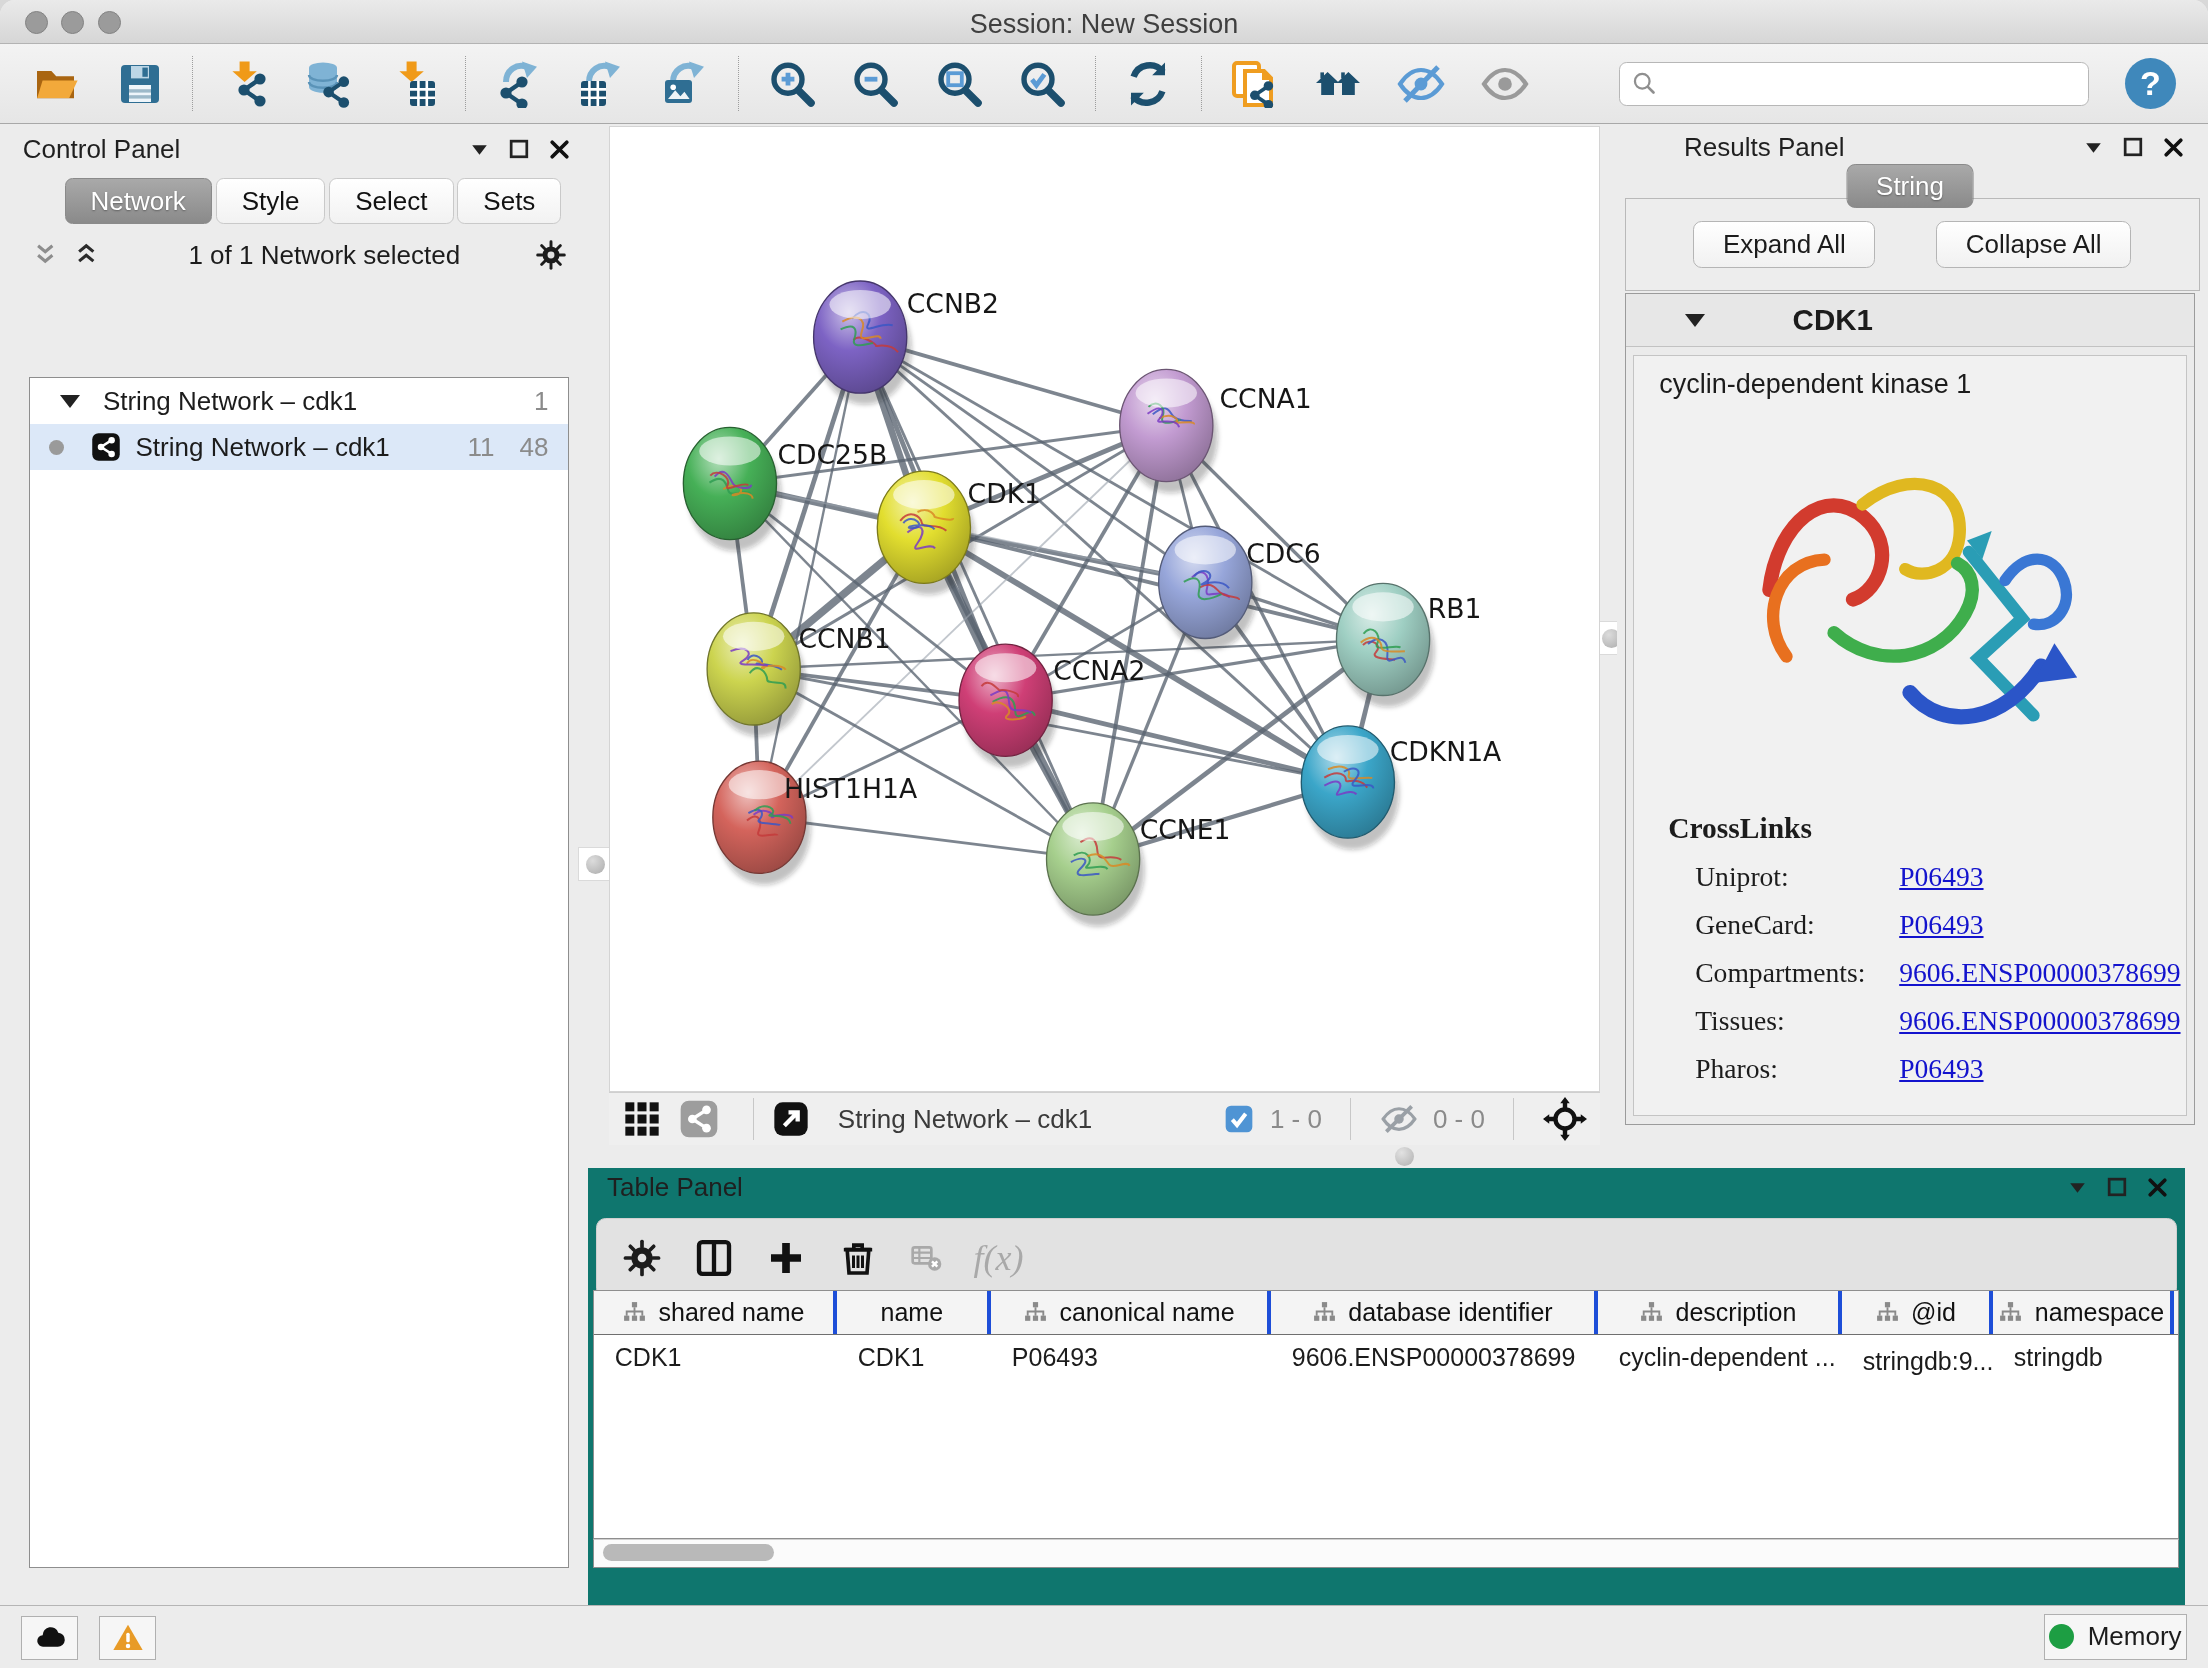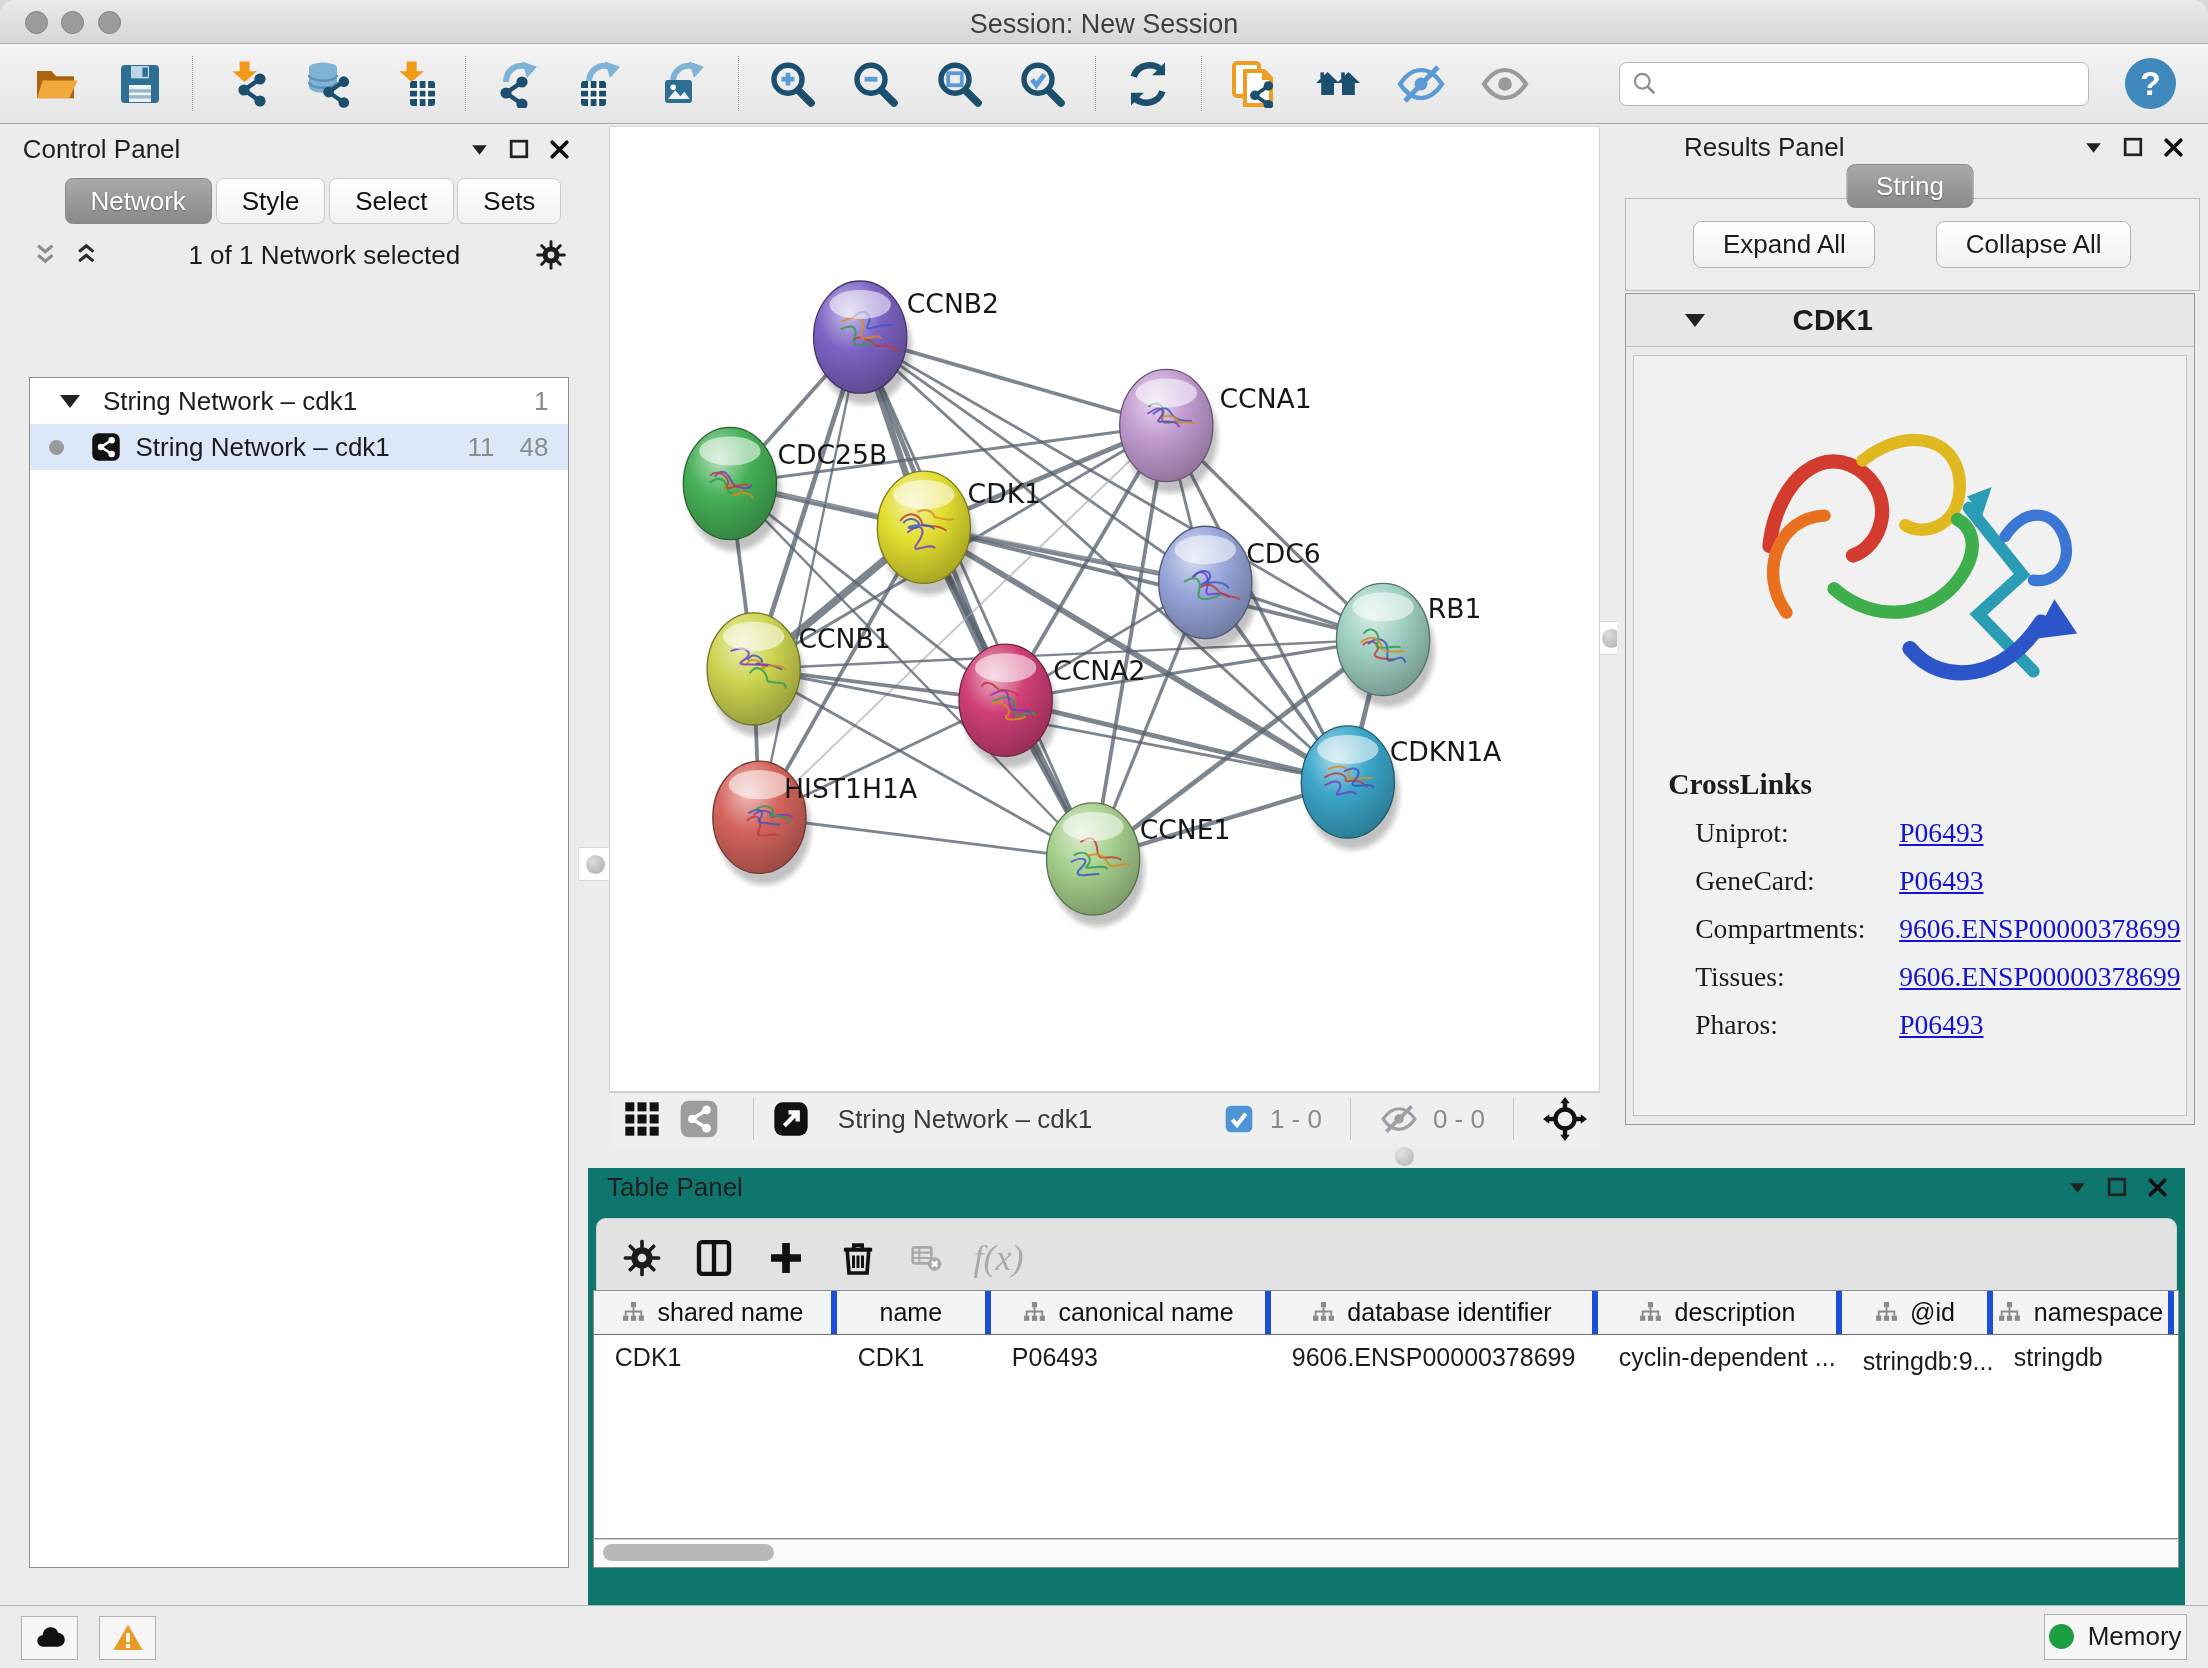--- a/index.html
+++ b/index.html
@@ -108,21 +108,21 @@
   .table-panel{position:absolute;left:588px;top:1168px;width:1597px;height:438px;background:#0f766e;}
   .tp-head{padding:3.8px 15px 0 19px;}
   .tp-toolbar{margin:15px 7.6px 0 7.6px;height:80px;background:#e2e2e2;border:1px solid #d0d0d0;
     border-radius:9.5px;display:flex;align-items:center;padding:0 25px;gap:32px;}
   .tp-toolbar svg{width:40px;height:40px;}
   .fx{font-family:"Liberation Serif","DejaVu Serif",serif;font-style:italic;font-size:36px;color:#a9a9a9;}
   .grid-table{position:absolute;left:4.8px;right:5.7px;top:122px;height:249px;background:#fff;
     border:1.9px solid #8e8e8e;overflow:hidden;}
   .thead{display:flex;height:44px;background:#f4f4f4;border-bottom:1.9px solid #6f6f6f;}
   .th{display:flex;align-items:center;justify-content:center;gap:11.4px;font-size:25px;color:#111;
-    border-right:6px solid #1d4ed8;overflow:hidden;white-space:nowrap;flex:none;}
+    border-right:4px solid #1d4ed8;overflow:hidden;white-space:nowrap;flex:none;}
   .th svg{width:25px;height:25px;flex:none;}
   .trowd{display:flex;height:44px;}
   .td{font-size:25px;display:flex;align-items:center;padding-left:21px;overflow:hidden;
     white-space:nowrap;flex:none;}
   .hscroll{position:absolute;left:4.8px;right:5.7px;top:371px;height:28.5px;background:#fbfbfb;
     border:1.9px solid #8e8e8e;border-top:1px solid #cfcfcf;}
   .hthumb{position:absolute;left:9.5px;top:3.8px;width:171px;height:17px;border-radius:8.6px;background:#b9b9b9;}
   .tp-tabs{position:absolute;left:515px;top:384px;display:flex;}
   .tp-tabs .tab{border-radius:0;border-right:none;padding:5.7px 28.5px;}
   .tp-tabs .tab:first-child{border-radius:8.6px 0 0 8.6px;}
@@ -702,20 +702,21 @@
     <div class="rp-card1">
       <span class="rbtn">Expand All</span>
       <span class="rbtn">Collapse All</span>
     </div>
     <div class="rp-card2">
       <div class="rp-prot-head">
         <span class="tri"></span>
         <span class="rp-prot-name">CDK1</span>
       </div>
       <div class="rp-inner">
+        <div class="rp-desc">cyclin-dependent kinase 1</div>
         <svg class="protein-img" width="380" height="342" viewBox="0 0 400 360">
           <g fill="none" stroke-linecap="round">
             <path d="M52 160 C60 90, 110 48, 152 84 C185 112, 170 160, 140 170" stroke="#d23b2e" stroke-width="15"></path>
             <path d="M70 230 C40 190, 60 130, 110 128" stroke="#e8701f" stroke-width="13"></path>
             <path d="M150 70 C200 30, 258 48, 252 104 C248 140, 215 150, 195 138" stroke="#e0b820" stroke-width="13"></path>
             <path d="M120 205 C165 245, 230 235, 258 185 C272 160, 265 140, 250 132" stroke="#3fae4c" stroke-width="14"></path>
             <path d="M262 120 L318 190 L272 232 L330 292" stroke="#2a9db5" stroke-width="13"></path>
             <path d="M200 268 C235 310, 300 300, 338 240" stroke="#2b55c8" stroke-width="16"></path>
             <path d="M300 150 C320 120, 350 120, 362 150 C372 178, 352 200, 330 196" stroke="#3a77d4" stroke-width="12"></path>
           </g>

